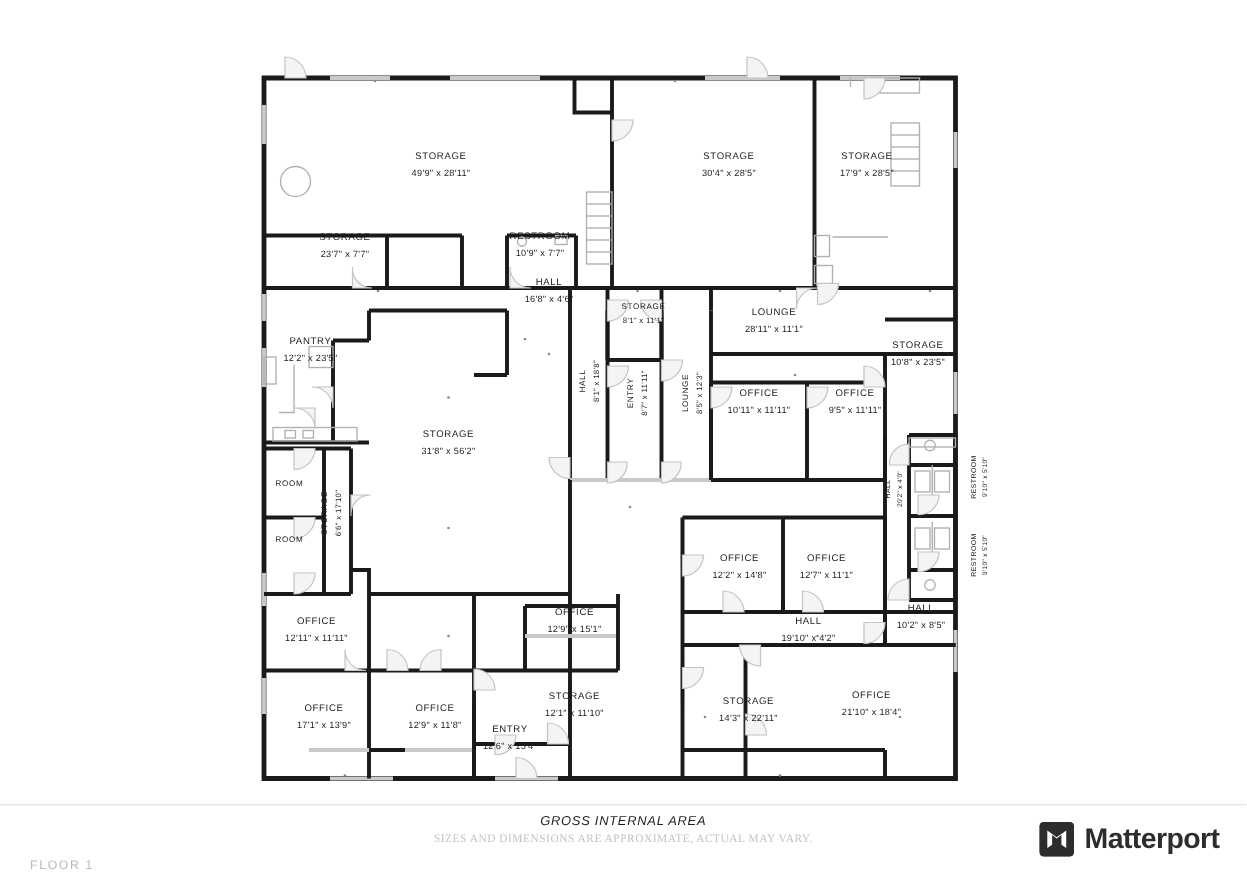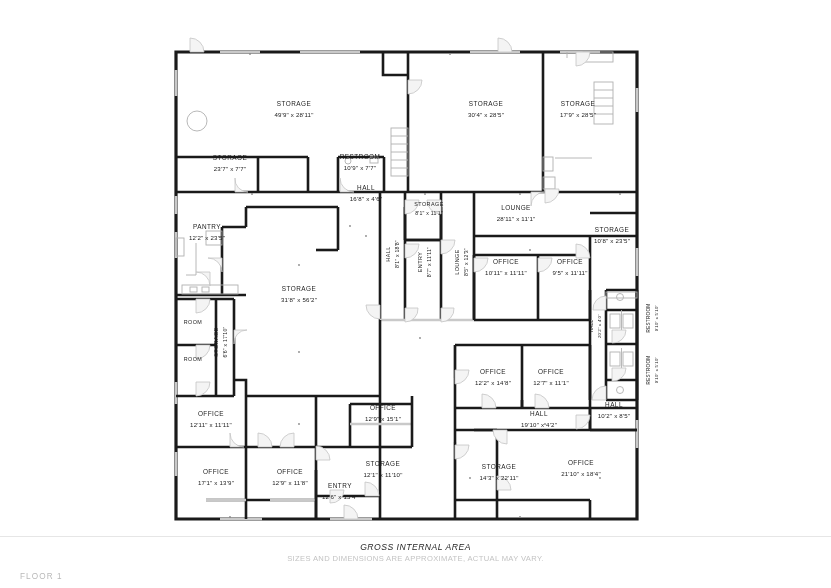--- a/index.html
+++ b/index.html
@@ -114,21 +114,21 @@
   .area-total {
     font-size: 8.6px;
     letter-spacing: 0.3px;
     color: #1f1f1f;
     font-family: "Liberation Sans", sans-serif;
   }
   .area-note {
     font-size: 7.6px;
     letter-spacing: 0.35px;
     color: #c3c3c3;
-    font-family: Liberation Sans, sans-serif;
+    font-family: Liberation Serif, serif;
   }
   .brand {
     position: absolute;
     right: 18px;
     top: 12px;
     display: flex;
     align-items: center;
     gap: 7px;
   }
   .brand-mark {
@@ -526,13 +526,22 @@
 <div class="footer">
   <div class="footer-sep"></div>
 
   <div class="floor-label">FLOOR 1</div>
 
   <div class="area-block">
     <div class="area-title">GROSS INTERNAL AREA</div>
     <div class="area-note">SIZES AND DIMENSIONS ARE APPROXIMATE, ACTUAL MAY VARY.</div>
   </div>
 
+  <div class="brand">
+    <div class="brand-mark">
+      <svg viewBox="0 0 23 23" width="23" height="23">
+        <rect x="0" y="0" width="23" height="23" rx="3" fill="#2d2d2d"></rect>
+        <path d="M5.2,5.6 L5.2,17.4 L8.4,15.2 L8.4,8.6 L11.5,11.0 L14.6,8.6 L14.6,15.2 L17.8,17.4 L17.8,5.6 L11.5,10.2 Z" fill="#ffffff"></path>
+      </svg>
+    </div>
+    <div class="brand-name">Matterport</div>
+  </div>
 </div>
 
 </body></html>

